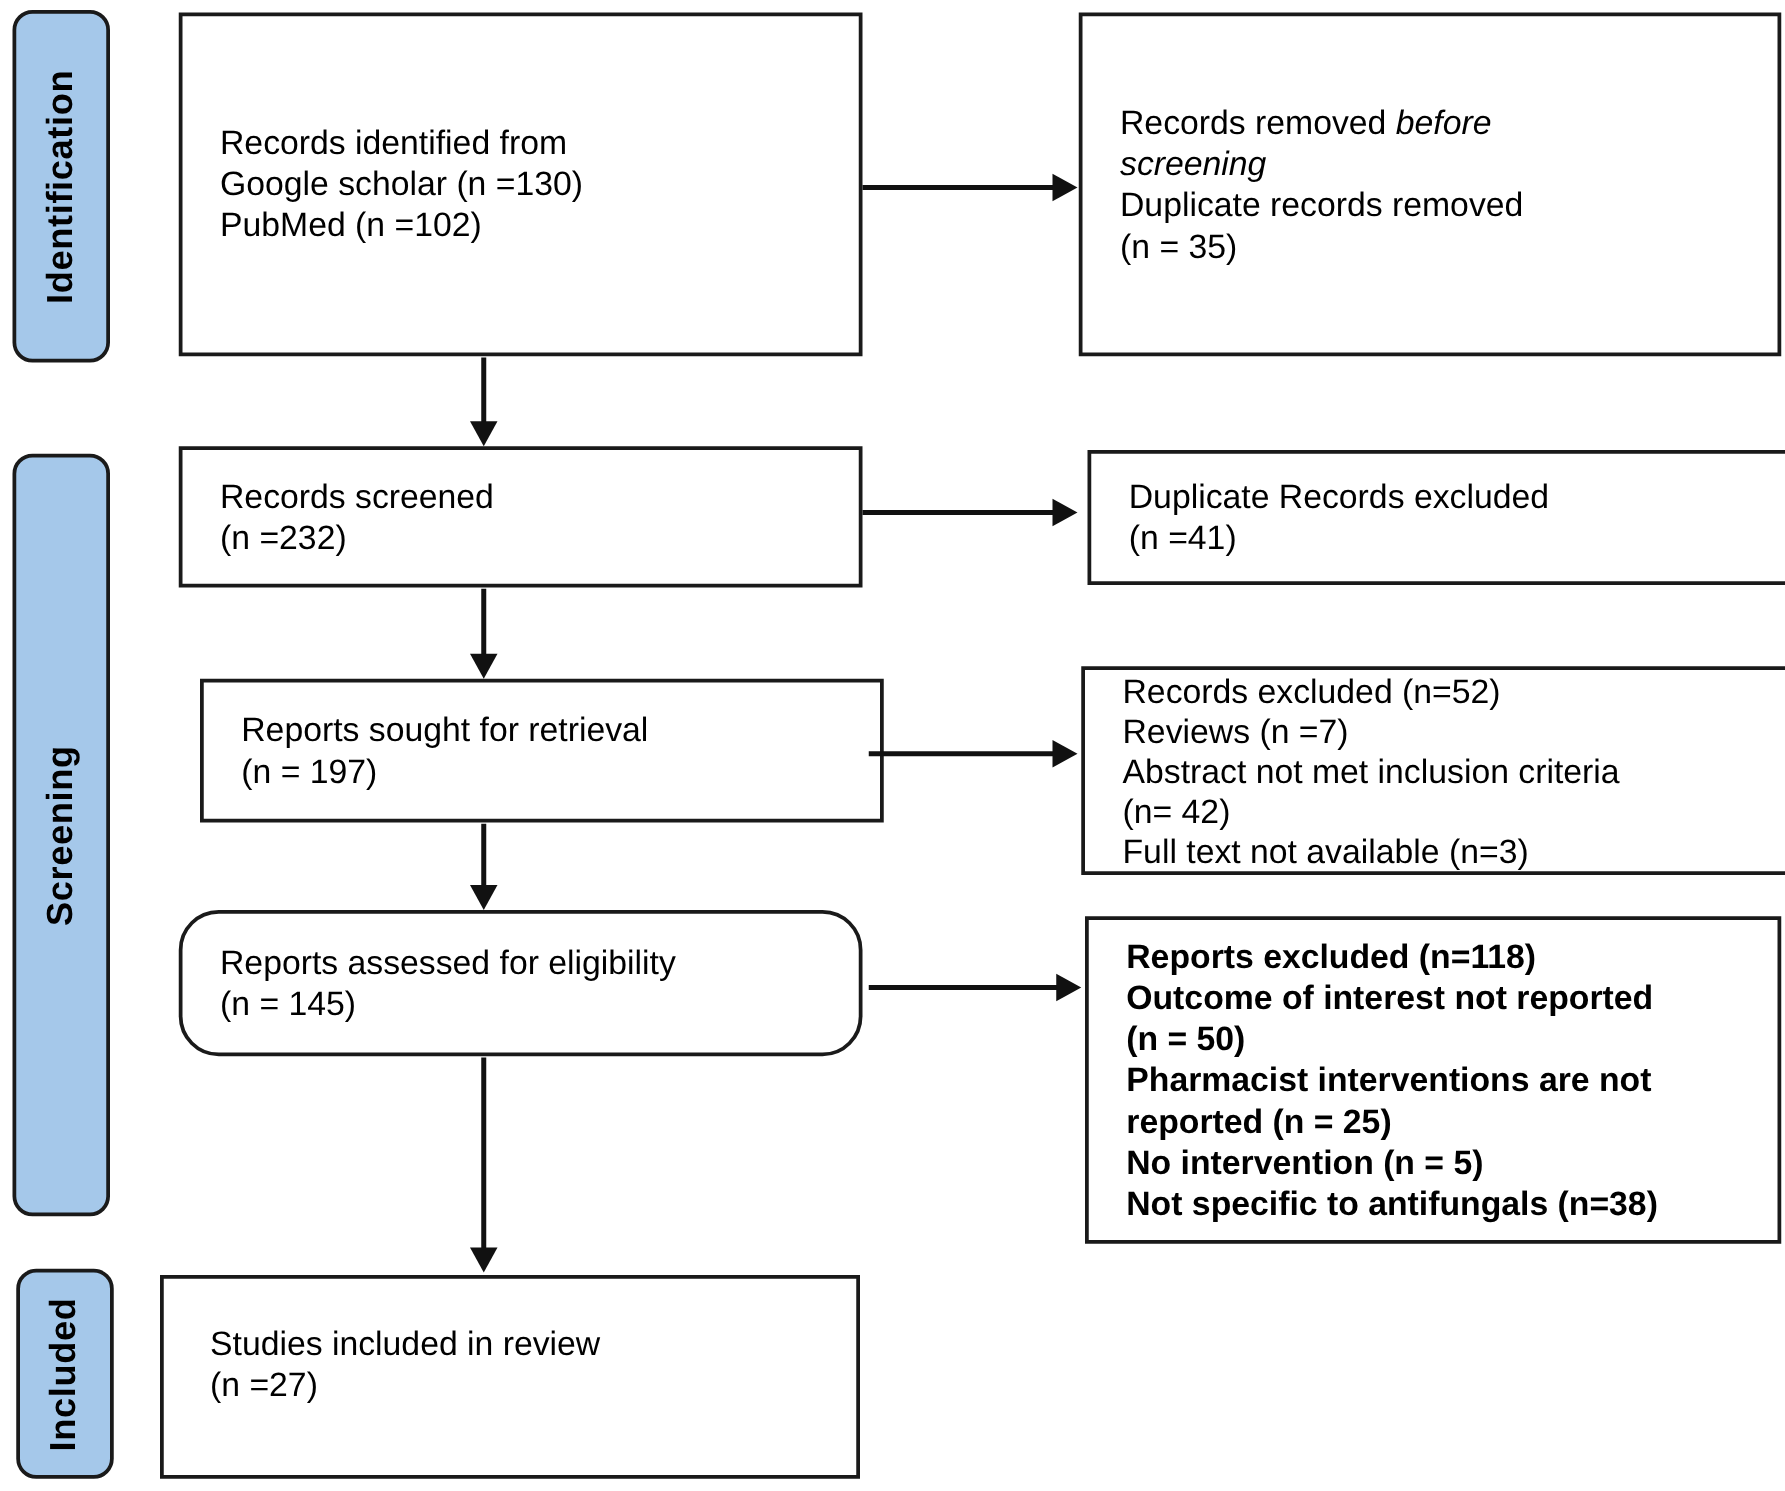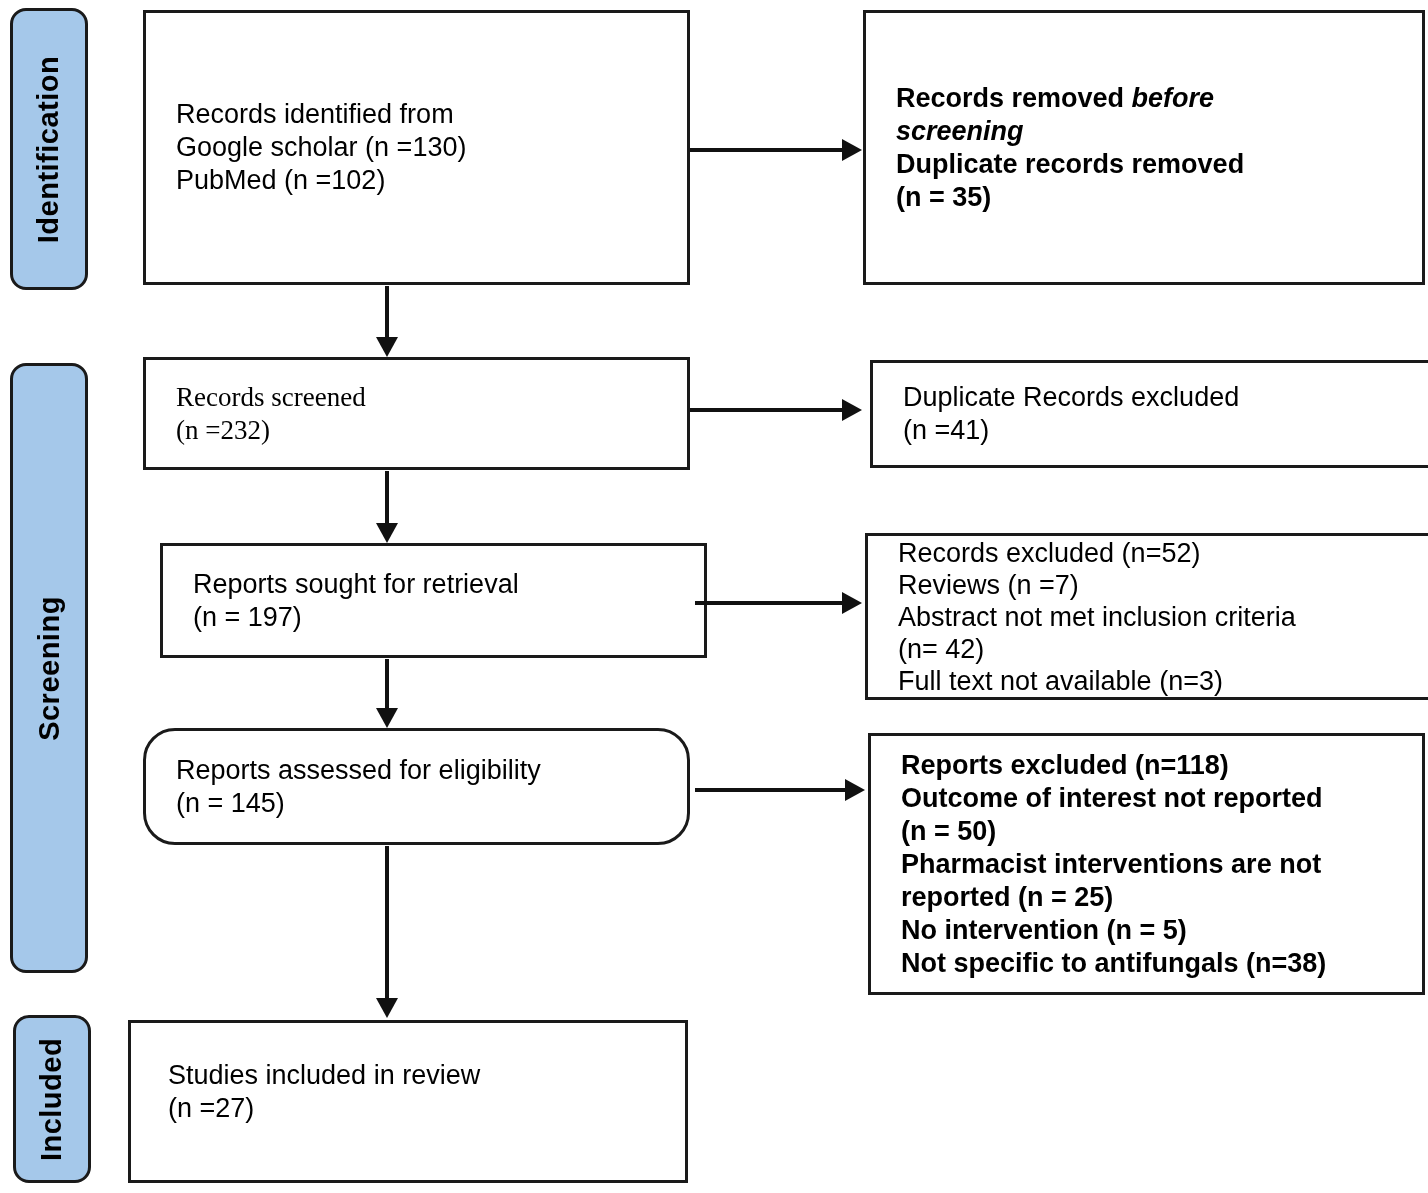--- a/index.html
+++ b/index.html
@@ -93,30 +93,30 @@
   </div>
 
   <div class="box" style="left:143px; top:10px; width:547px; height:275px;">
     <div class="box-text">
       <div class="line">Records identified from</div>
       <div class="line">Google scholar (n =130)</div>
       <div class="line">PubMed (n =102)</div>
     </div>
   </div>
 
-  <div class="box" style="left:863px; top:10px; width:562px; height:275px;font-weight:bold;">
+  <div class="box" style="left:863px; top:10px; width:562px; height:275px;">
     <div class="box-text">
       <div class="line"><span>Records removed </span><em>before</em></div>
       <div class="line"><em>screening</em></div>
       <div class="line">Duplicate records removed</div>
       <div class="line">(n = 35)</div>
     </div>
   </div>
 
-  <div class="box" style="left:143px; top:357px; width:547px; height:113px;font-family:Liberation Serif, serif;">
+  <div class="box" style="left:143px; top:357px; width:547px; height:113px;">
     <div class="box-text">
       <div class="line">Records screened</div>
       <div class="line">(n =232)</div>
     </div>
   </div>
 
   <div class="box" style="left:870px; top:360px; width:674px; height:108px;">
     <div class="box-text">
       <div class="line">Duplicate Records excluded</div>
       <div class="line">(n =41)</div>

